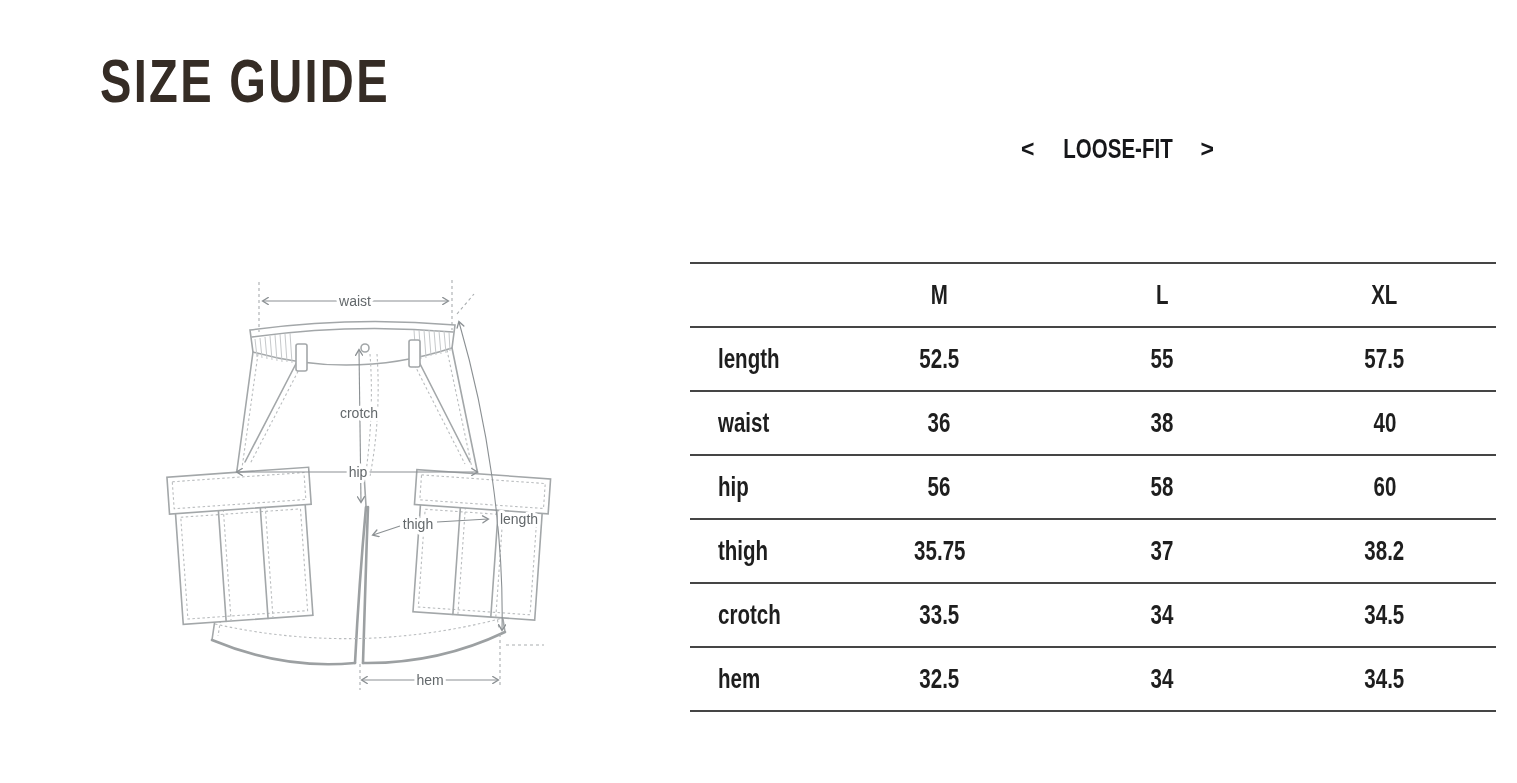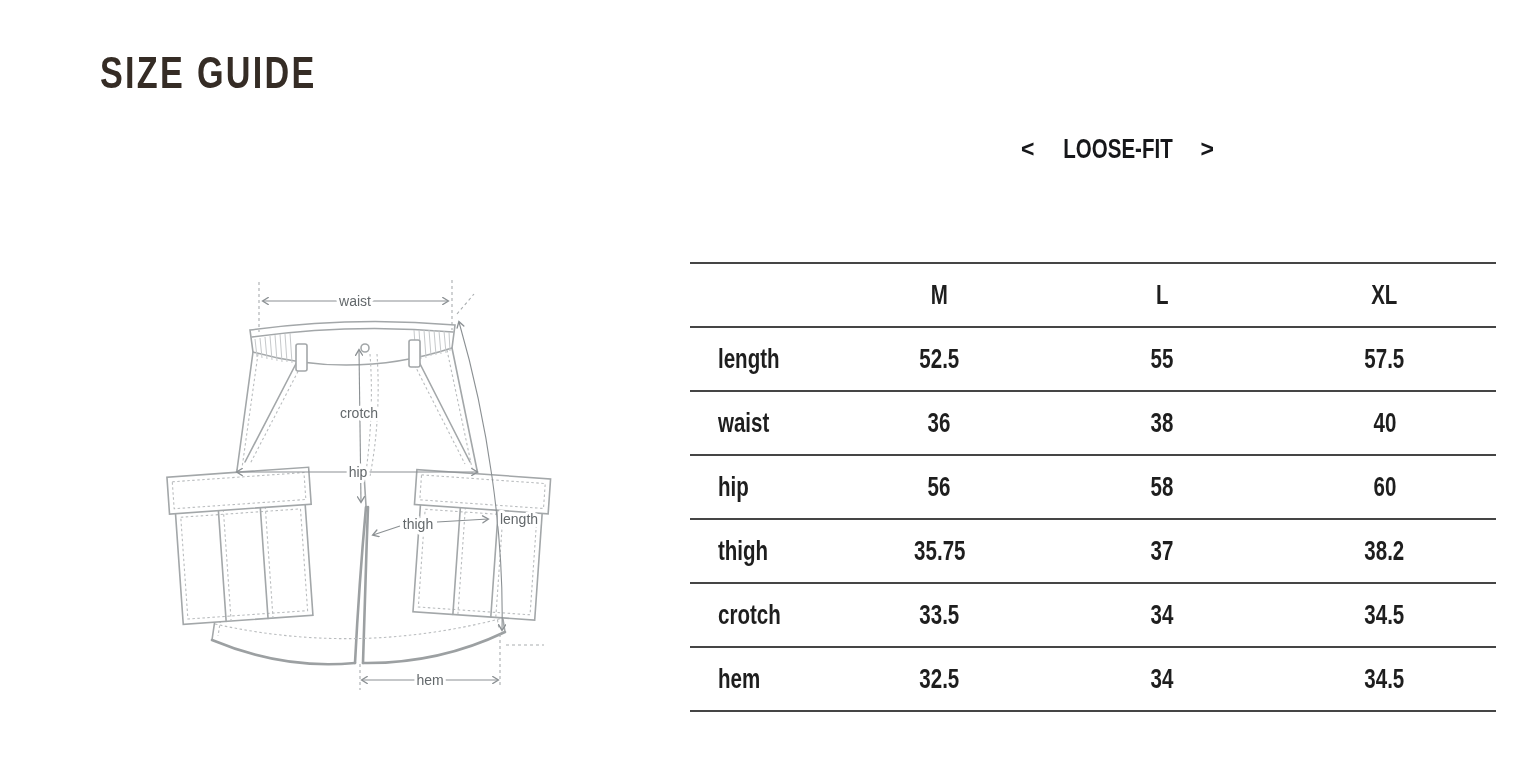--- a/index.html
+++ b/index.html
@@ -8,21 +8,21 @@
     width:1517px; height:783px; position:relative; overflow:hidden;
     font-family:"Liberation Sans", sans-serif;
   }
 
   
   .cnd  { display:inline-block; transform:scaleX(0.76); transform-origin:center; white-space:nowrap; }
   .cndl { display:inline-block; transform:scaleX(0.76); transform-origin:left center; white-space:nowrap; }
 
   .page-title {
     position:absolute; left:100px; top:50px;
-    font-size:45px; font-weight:bold; color:#352c25;
+    font-size:62px; font-weight:bold; color:#352c25;
     letter-spacing:3px; line-height:1;
   }
 
   .fit-bar {
     position:absolute; left:715px; top:136px; width:805px;
     display:flex; justify-content:center; align-items:center; gap:9px;
     font-size:27px; font-weight:bold; color:#16171a; line-height:1;
   }
   .fit-arrow { cursor:pointer; font-size:23px; padding:0 2px; }
 

